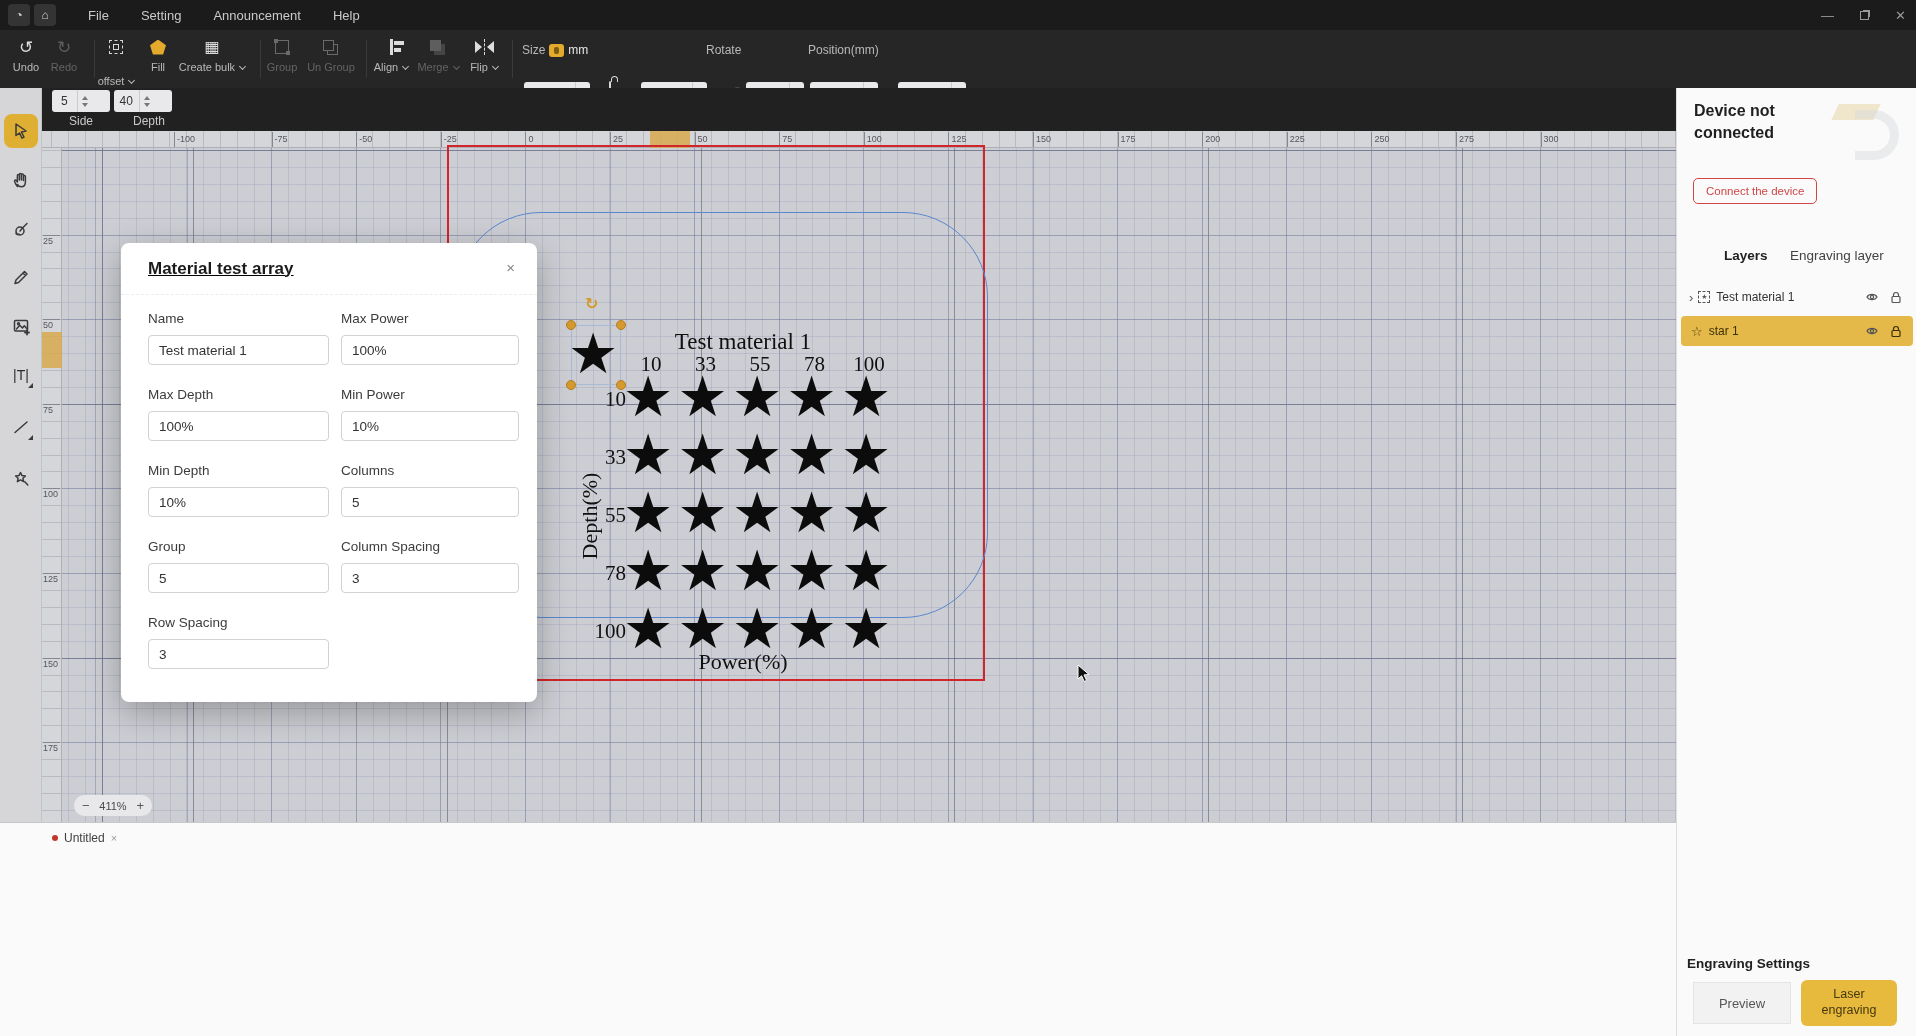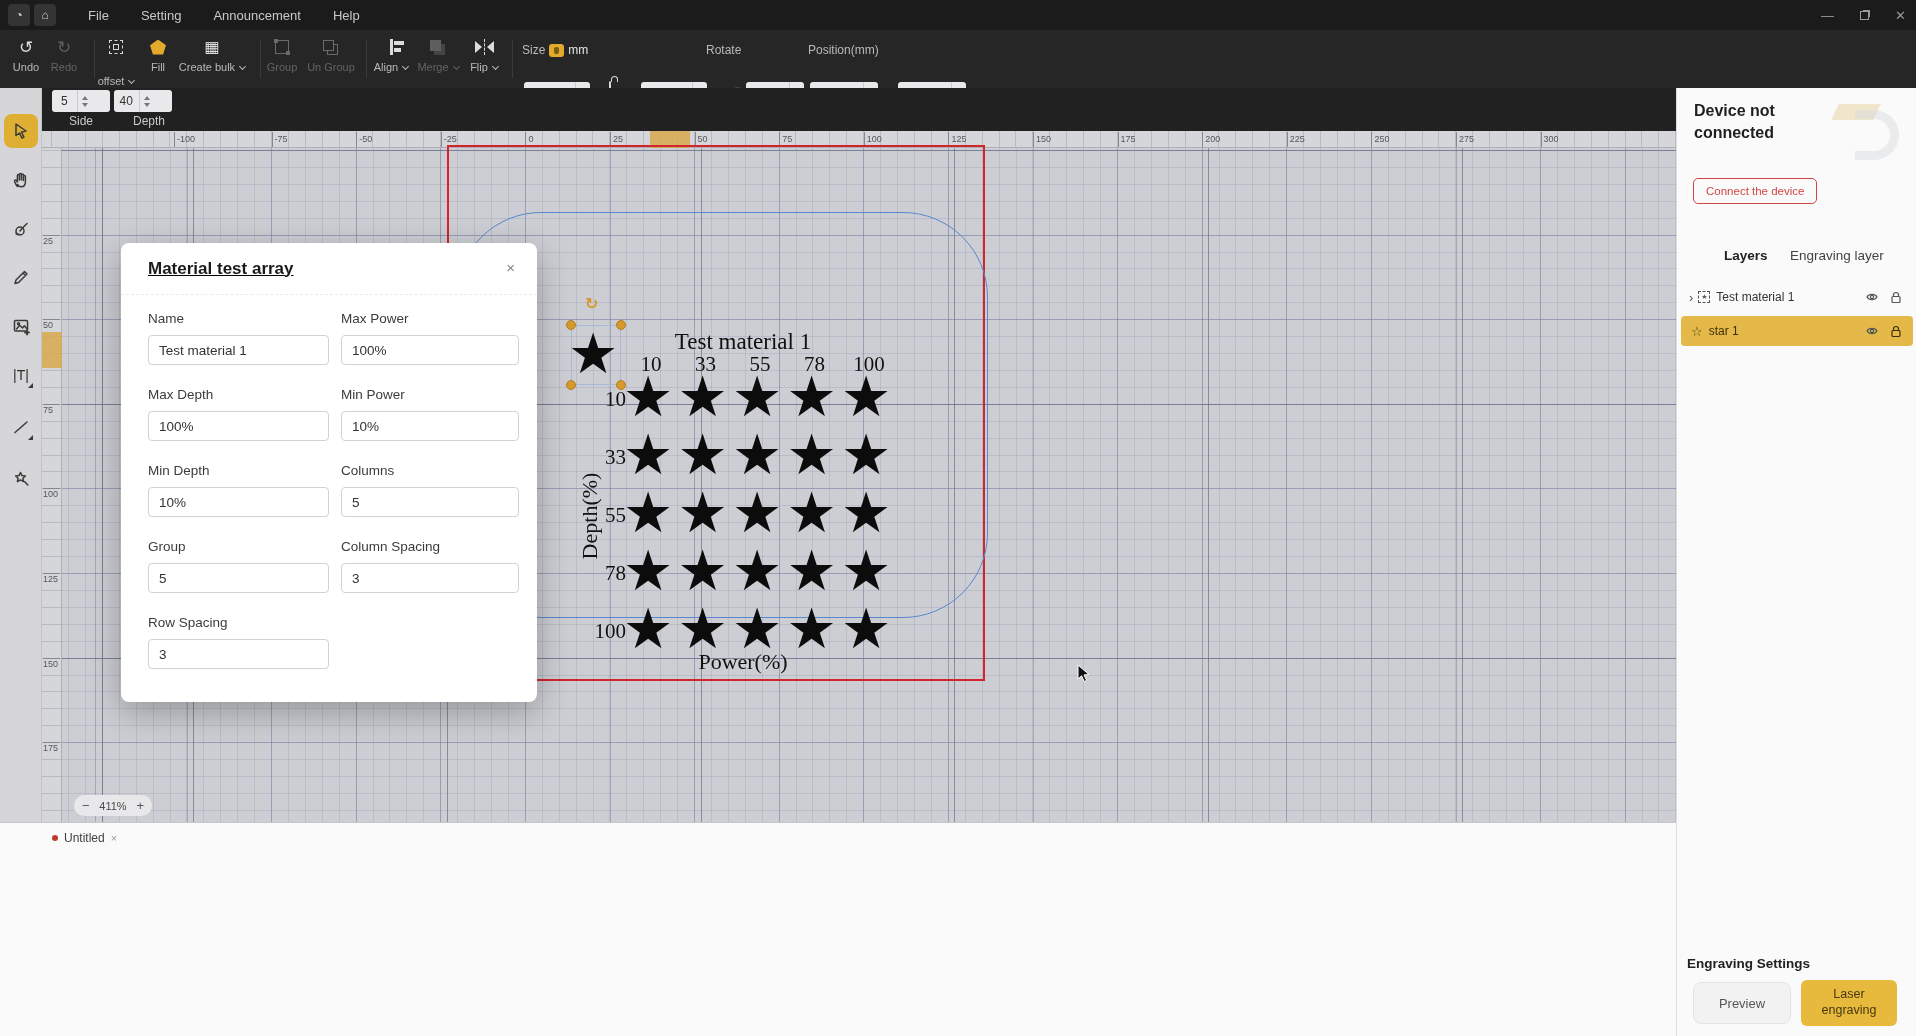--- a/index.html
+++ b/index.html
@@ -107,21 +107,21 @@
   .logo-shape{position:absolute;opacity:.45;}
   .ptab{position:absolute;top:160px;font-size:13.5px;margin-left:37px;}
   .layerrow{position:absolute;left:4px;width:232px;height:26px;display:flex;align-items:center;font-size:12px;color:#333;}
   .layerrow.sel{background:#e4b94a;border-radius:4px;height:30px;color:#3d3107;}
   .lchev{color:#555;font-size:13px;margin:0 5px 0 8px;}
   .gicon{width:12px;height:12px;border:1px dashed #555;margin-right:6px;display:flex;align-items:center;justify-content:center;font-size:7px;color:#555;}
   .staricon{font-size:13px;color:#4a3a08;margin:0 6px 0 10px;}
   .rowicons{margin-left:auto;display:flex;align-items:center;gap:10px;margin-right:10px;}
   .rowicons svg{stroke:#555;fill:none;stroke-width:1.2;}
   #settings-title{position:absolute;left:10px;top:868px;font-size:13.5px;font-weight:bold;color:#222;}
-  #preview-btn{position:absolute;left:16px;top:894px;width:98px;height:42px;background:#f2f2f3;border:1px solid #e4e4e6;border-radius:8px;color:#555;font-size:13px;display:flex;align-items:center;justify-content:center;}
+  #preview-btn{position:absolute;left:16px;top:894px;width:98px;height:42px;background:#f2f2f3;border:1px solid #e4e4e6;border-radius:0;color:#555;font-size:13px;display:flex;align-items:center;justify-content:center;}
   #laser-btn{position:absolute;left:124px;top:892px;width:96px;height:46px;background:#e7b93c;border-radius:6px;color:#453811;font-size:12.5px;display:flex;flex-direction:column;align-items:center;justify-content:center;line-height:1.25;}
 
   
   #dialog{left:121px;top:243px;width:416px;height:459px;background:#fff;border-radius:8px;box-shadow:0 10px 34px rgba(0,0,0,.28);z-index:50;}
   #dlg-head{position:relative;height:52px;border-bottom:1px dashed #ececec;display:flex;align-items:center;padding-left:27px;text-decoration:underline;}
   #dlg-title{font-size:17px;font-weight:bold;color:#1a1a1a;}
   #dlg-close{position:absolute;right:22px;top:17px;font-size:15px;color:#888;line-height:1;}
   #dlg-body{padding:16px 19px 0 27px;display:grid;grid-template-columns:181px 178px;column-gap:12px;row-gap:22px;}
   .field .flabel{font-size:13.5px;color:#3c3c3c;margin-bottom:9px;display:flex;align-items:center;}
   .field input{width:100%;height:30px;border:1px solid #d2d2d2;border-radius:4px;font-size:13.5px;color:#333;padding:0 10px;outline:none;background:#fff;}

